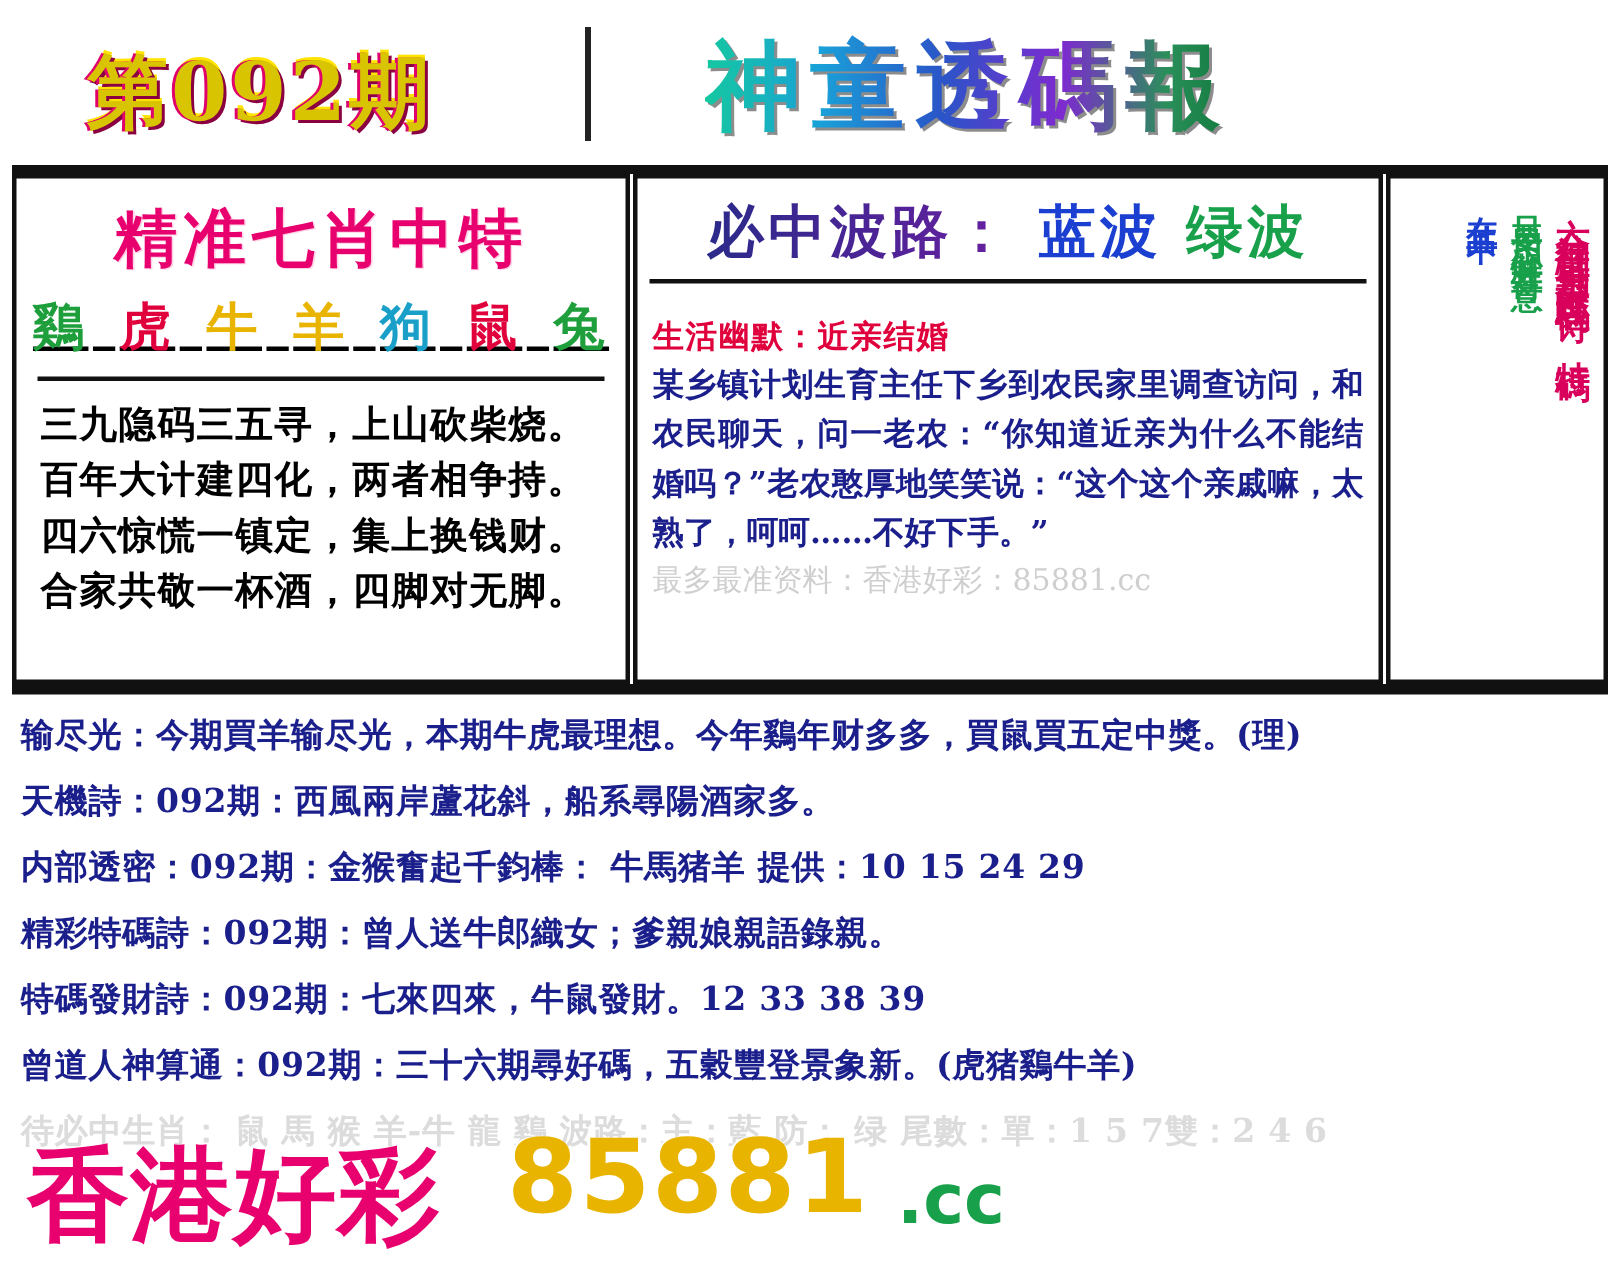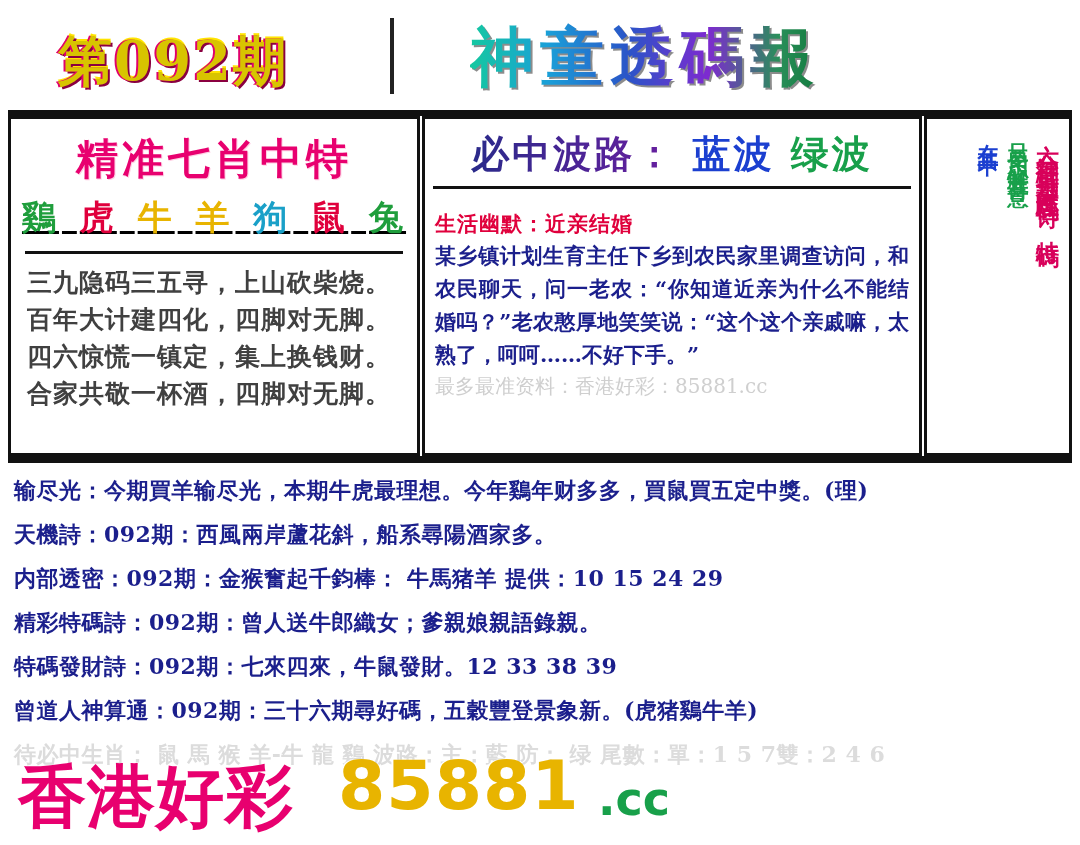--- a/index.html
+++ b/index.html
@@ -76,21 +76,21 @@
   .a4 { color: #e8b400; }
   .a5 { color: #1aa0c8; }
   .a6 { color: #e0003c; }
   .a7 { color: #1f9e3c; }
 
   .lp-rule { margin: 10px 14px 0 14px; height: 3px; background: #111; }
 
   .poem { margin: 10px 16px 0 16px; }
   .poem-line {
     font-size: 25px; line-height: 37px; letter-spacing: 1px;
-    color: #404040; font-weight: bold;
+    color: #000000; font-weight: bold;
     font-family: "DejaVu Serif", serif;
   }
 
   
   .mp-title {
     margin-top: 10px; text-align: center;
     font-size: 38px; font-weight: bold; letter-spacing: 3px;
     font-family: "DejaVu Serif", serif;
   }
   .mp-title .lbl {
@@ -190,21 +190,21 @@
       <span class="a2">虎</span>
       <span class="a3">牛</span>
       <span class="a4">羊</span>
       <span class="a5">狗</span>
       <span class="a6">鼠</span>
       <span class="a7">兔</span>
     </div>
     <div class="lp-rule"></div>
     <div class="poem">
       <div class="poem-line">三九隐码三五寻，上山砍柴烧。</div>
-      <div class="poem-line">百年大计建四化，四脚对无脚。</div>
+      <div class="poem-line">百年大计建四化，两者相争持。</div>
       <div class="poem-line">四六惊慌一镇定，集上换钱财。</div>
       <div class="poem-line">合家共敬一杯酒，四脚对无脚。</div>
     </div>
   </div>
 
   <div class="panel panel-mid">
     <div class="mp-title">
       <span class="lbl">必中波路：</span>
       <span class="blue">蓝波</span>
       <span class="green">绿波</span>

